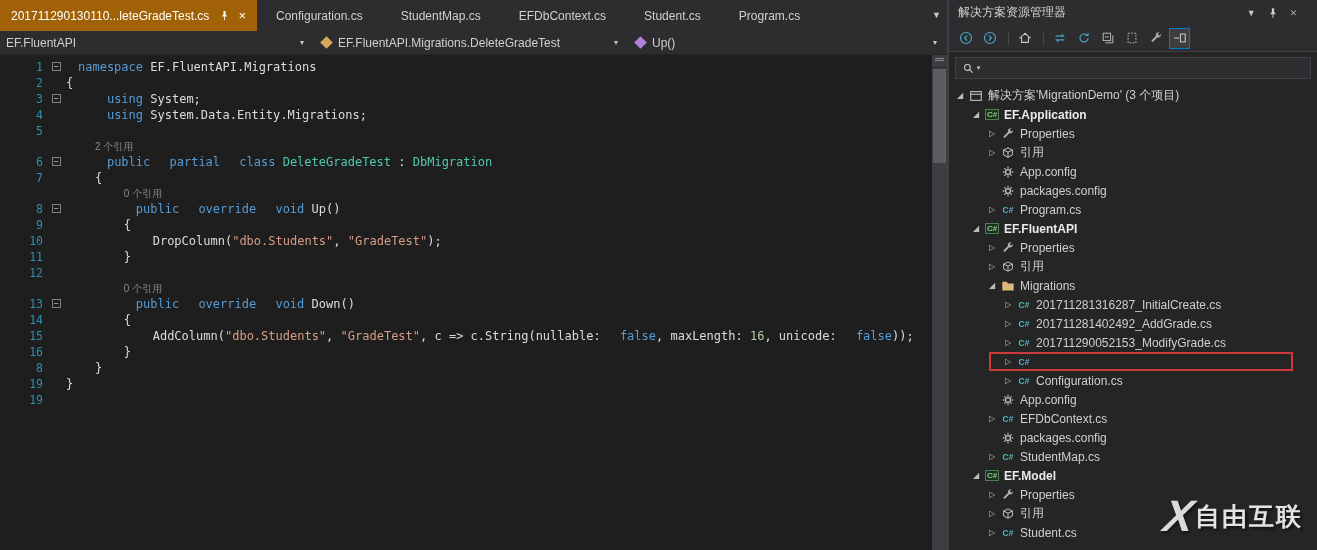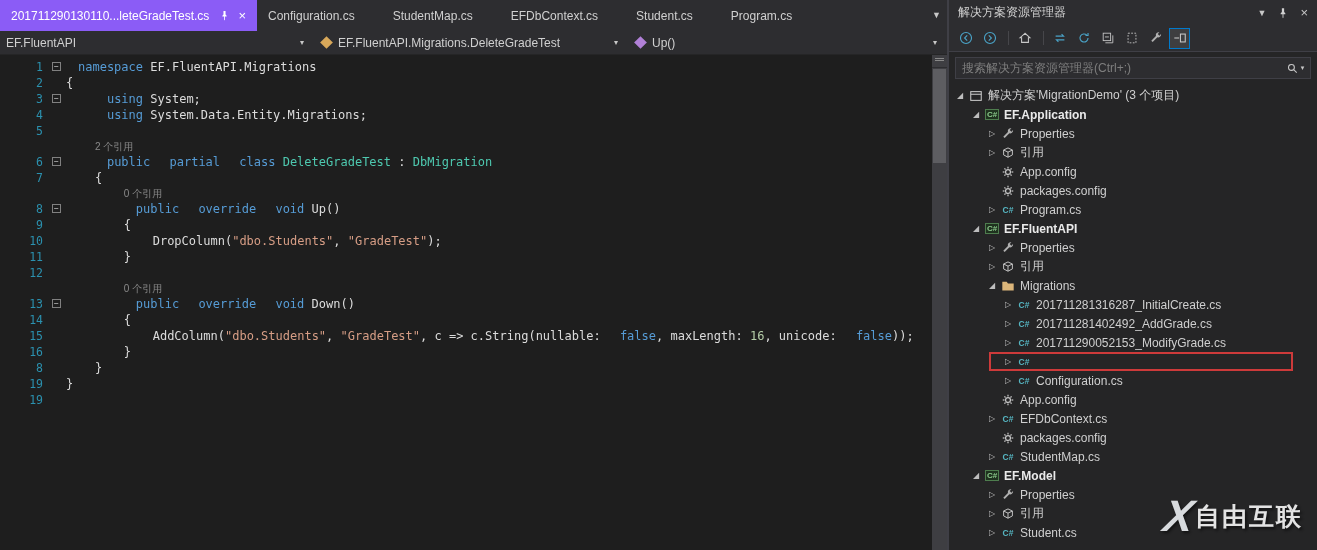--- a/index.html
+++ b/index.html
@@ -3,21 +3,21 @@
 <meta charset="utf-8">
 <style>
   * { box-sizing: border-box; }
   body { margin:0; background:#1e1e1e; font-family:"Liberation Sans","DejaVu Sans",sans-serif; }
   .app { position:relative; width:1317px; height:550px; overflow:hidden; background:#2d2d30; display:flex; }
 
   
   .editor-pane { width:947px; min-width:0; display:flex; flex-direction:column; }
   .tab-bar { height:31px; display:flex; align-items:stretch; background:#2d2d30; position:relative; flex:none; }
   .tab { display:flex; align-items:center; padding:0 11px; font-size:12px; color:#d0d0d0; margin-right:16px; cursor:default; white-space:nowrap; }
-  .tab.active { background:#8b5cf6; color:#fff; margin-right:0;justify-content:center; }
+  .tab.active { background:#a16207; color:#fff; margin-right:8px;justify-content:center; }
   .tab-pin svg { width:11px; height:11px; margin-left:10px; display:block; }
   .tab-close { margin-left:8px; font-size:13px; color:#fff; }
   .doc-list-btn { position:absolute; right:6px; top:10px; color:#c8c8c8; font-size:9px; }
 
   .nav-bar { height:24px; flex:none; display:flex; align-items:center; background:#2d2d30; border-bottom:1px solid #252526; font-size:12px; color:#d0d0d0; }
   .nav-combo { display:flex; align-items:center; height:100%; padding:0 6px; }
   .combo1 { width:314px; } .combo2 { width:314px;text-align:right; } .combo3 { flex:1; }
   .combo-arrow { margin-left:auto; font-size:8px; color:#c8c8c8; padding-right:4px; }
   .cube { width:9px; height:9px; margin:0 7px 0 2px; transform:rotate(45deg); flex:none; }
   .cube.cls { background:#d8a85a; } .cube.mth { background:#b180d7; }
@@ -33,21 +33,21 @@
   .tok.num { color:#b5cea8; } .tok.pl { color:#dcdcdc; }
   .lens-label { font-family:"Liberation Sans","DejaVu Sans",sans-serif; font-size:10px; color:#8a8a8a; }
 
   .v-scroll { position:absolute; top:0; right:0; bottom:0; width:15px; background:#3e3e42; }
   .split-handle { height:10px; border-bottom:1px solid #2d2d30; }
   .split-handle .grip { margin:3px 3px 0; height:1px; background:#888; box-shadow:0 2px 0 #888; }
   .v-thumb { position:absolute; top:14px; left:1px; width:13px; height:94px; background:#5d5d61; }
 
   
   .solution-pane { flex:1; min-width:0; background:#252526; border-left:2px solid #3f3f46; display:flex; flex-direction:column; position:relative; }
-  .panel-title { height:25px; flex:none; display:flex; align-items:center; padding:0 9px 0 9px; color:#d0d0d0; font-size:12px; background:#2d2d30; }
+  .panel-title { height:25px; flex:none; display:flex; align-items:center; padding:0 20px 0 9px; color:#d0d0d0; font-size:12px; background:#2d2d30;font-family:Liberation Serif, serif; }
   .panel-title .spacer { flex:1; }
   .title-btn { margin-left:11px; color:#c8c8c8; font-size:9px; display:flex; align-items:center; }
   .title-btn.close { font-size:13px; }
   .title-btn svg { width:12px; height:12px; }
 
   .panel-toolbar { height:27px; flex:none; display:flex; align-items:center; padding:0 6px; background:#2d2d30; border-bottom:1px solid #3f3f46; }
   .tool-btn { width:21px; height:21px; display:flex; align-items:center; justify-content:center; margin-right:3px; border:1px solid transparent; }
   .tool-btn.active { border-color:#007acc; background:#3e3e40; }
   .tool-btn svg { width:14px; height:14px; display:block; }
   .tool-sep { width:1px; height:14px; background:#46464a; margin:0 5px; }
@@ -224,21 +224,20 @@
         </span>
         <span class="tool-btn active">
           <svg viewBox="0 0 16 16">
             <line x1="1.5" y1="8" x2="7" y2="8" stroke="#c8c8c8" stroke-width="1.2"></line>
             <rect x="8.5" y="3.5" width="5.5" height="9" fill="none" stroke="#c8c8c8" stroke-width="1.2"></rect>
           </svg>
         </span>
       </div>
 
     <div class="search-row">
-      <input class="search-input" placeholder="搜索解决方案资源管理器(Ctrl+;)" style="">
       <span class="search-btn">
         <svg viewBox="0 0 16 16">
             <circle cx="6.7" cy="6.7" r="3.6" fill="none" stroke="#c8c8c8" stroke-width="1.3"></circle>
             <line x1="9.4" y1="9.4" x2="13.2" y2="13.2" stroke="#c8c8c8" stroke-width="1.3"></line>
           </svg>
         <span class="dd">▾</span>
       </span>
     </div>
 
     <div class="tree" id="tree">

